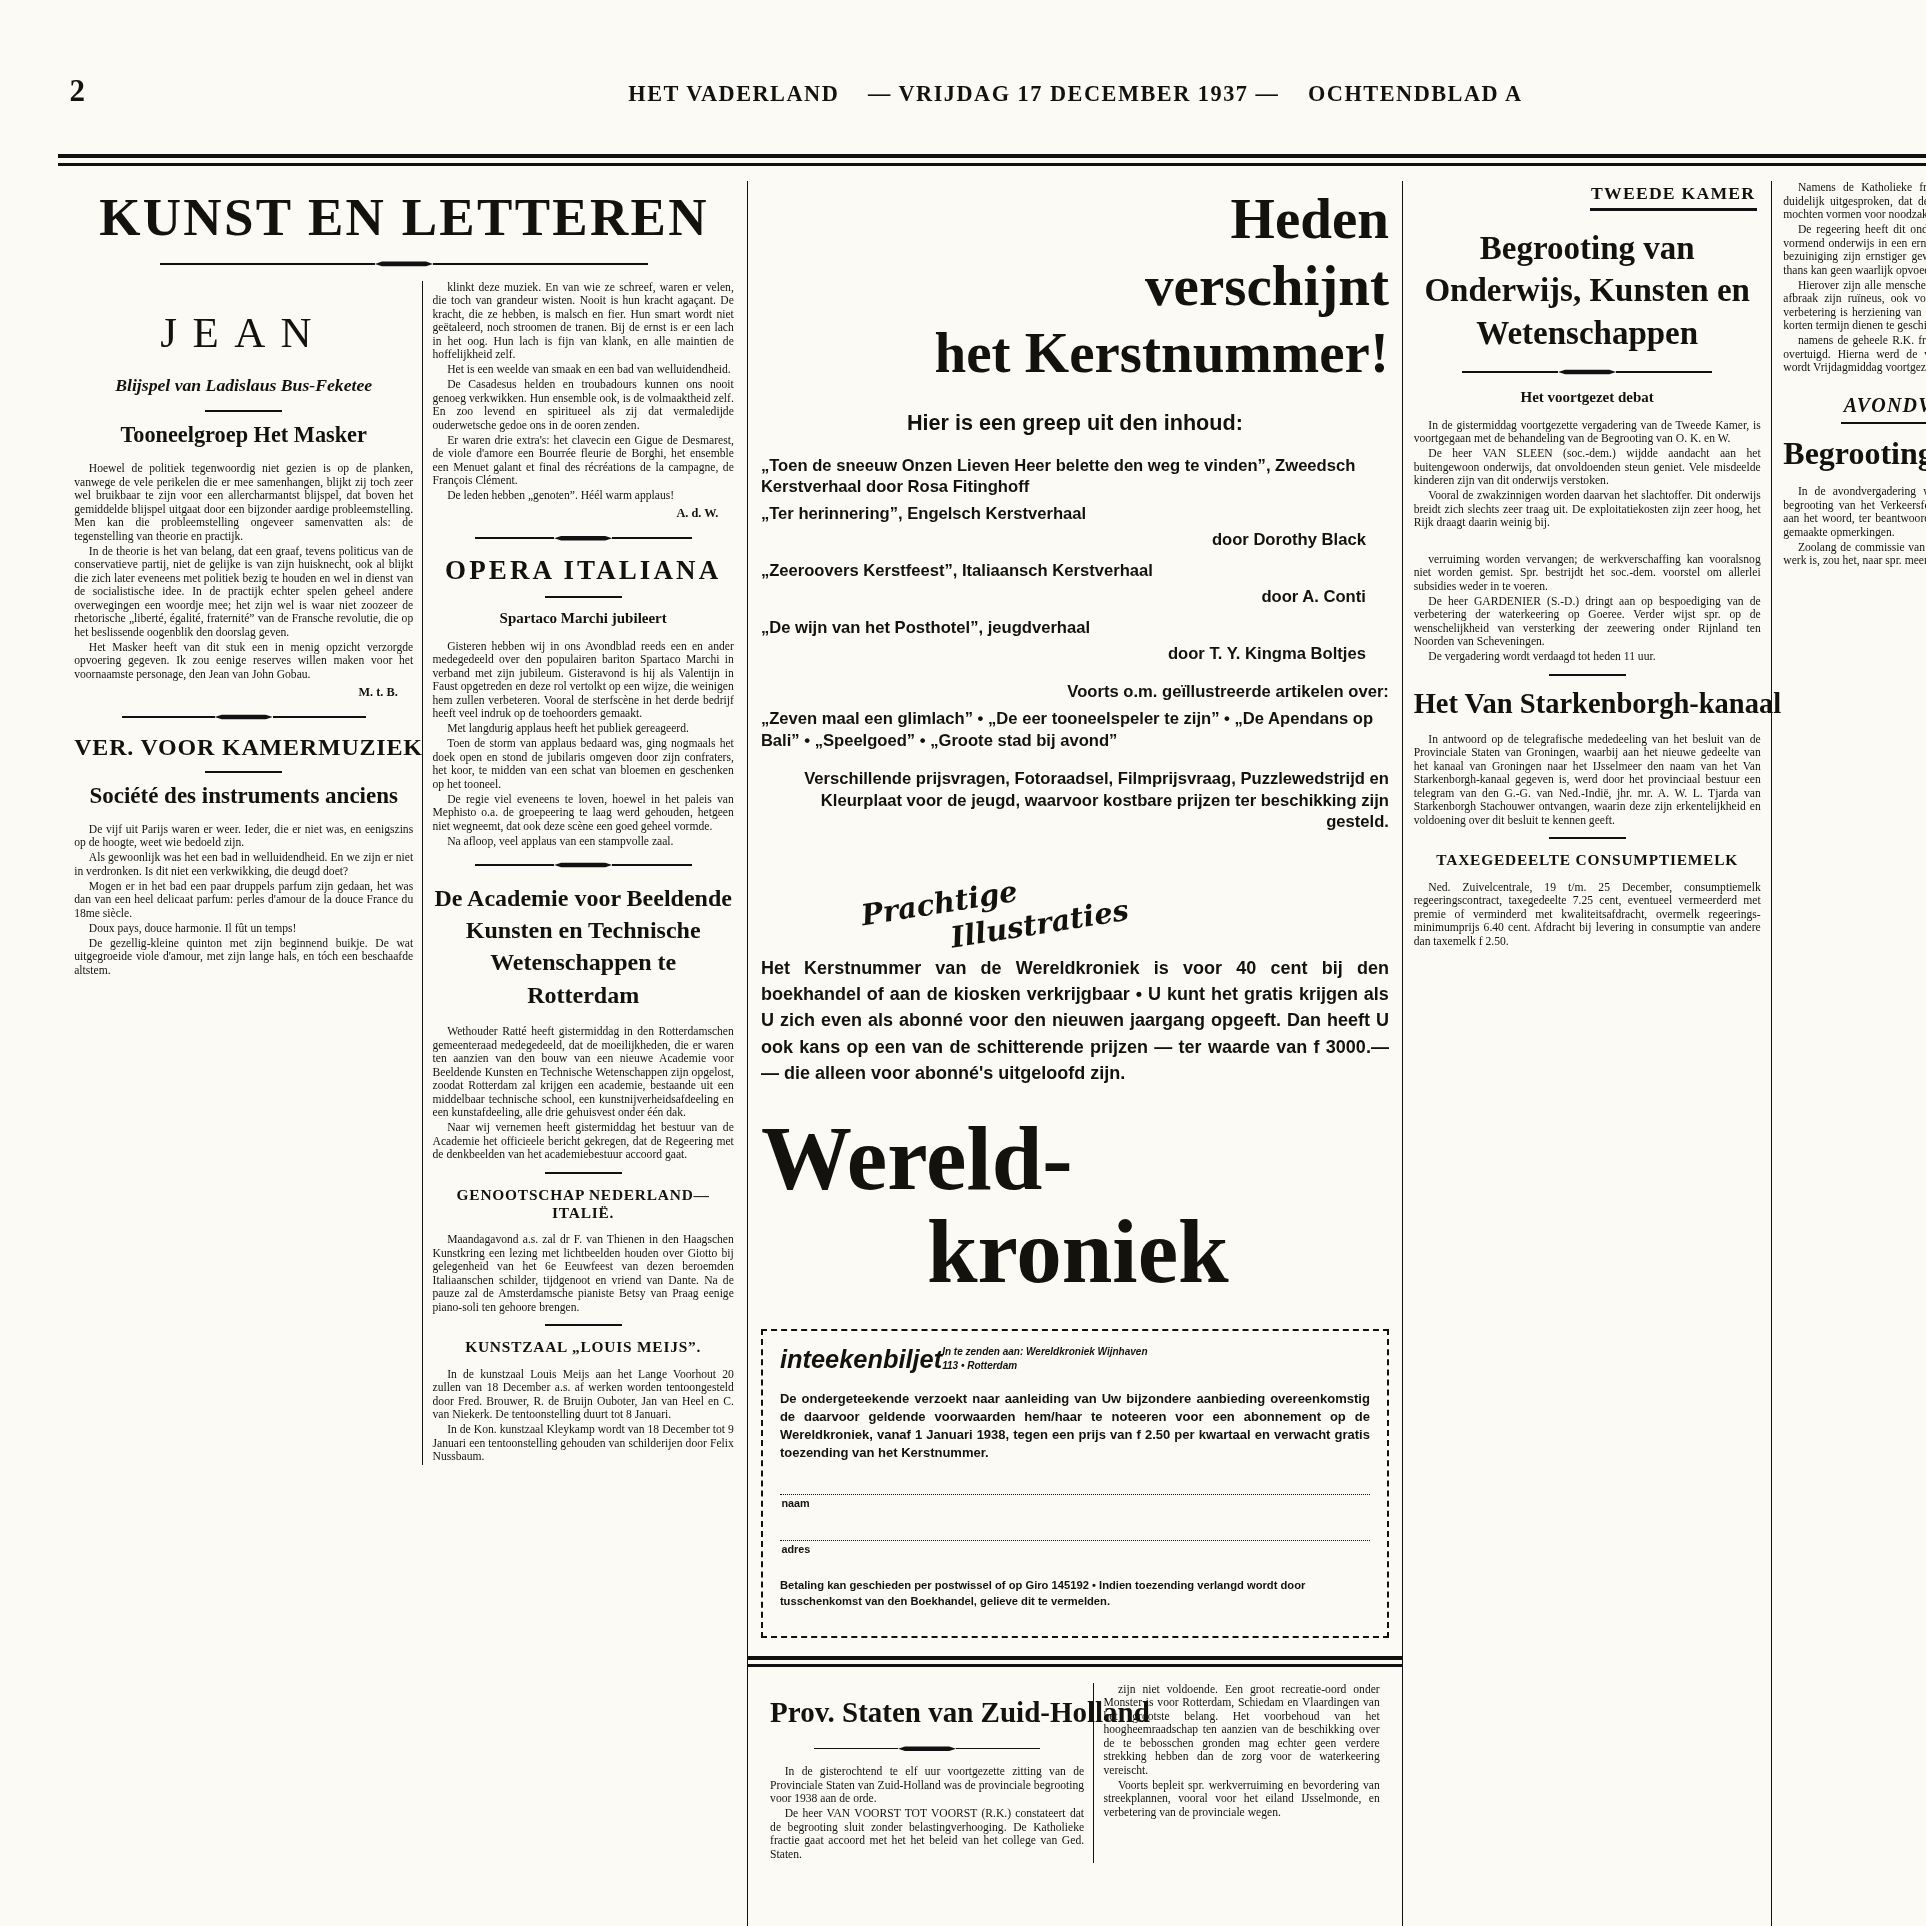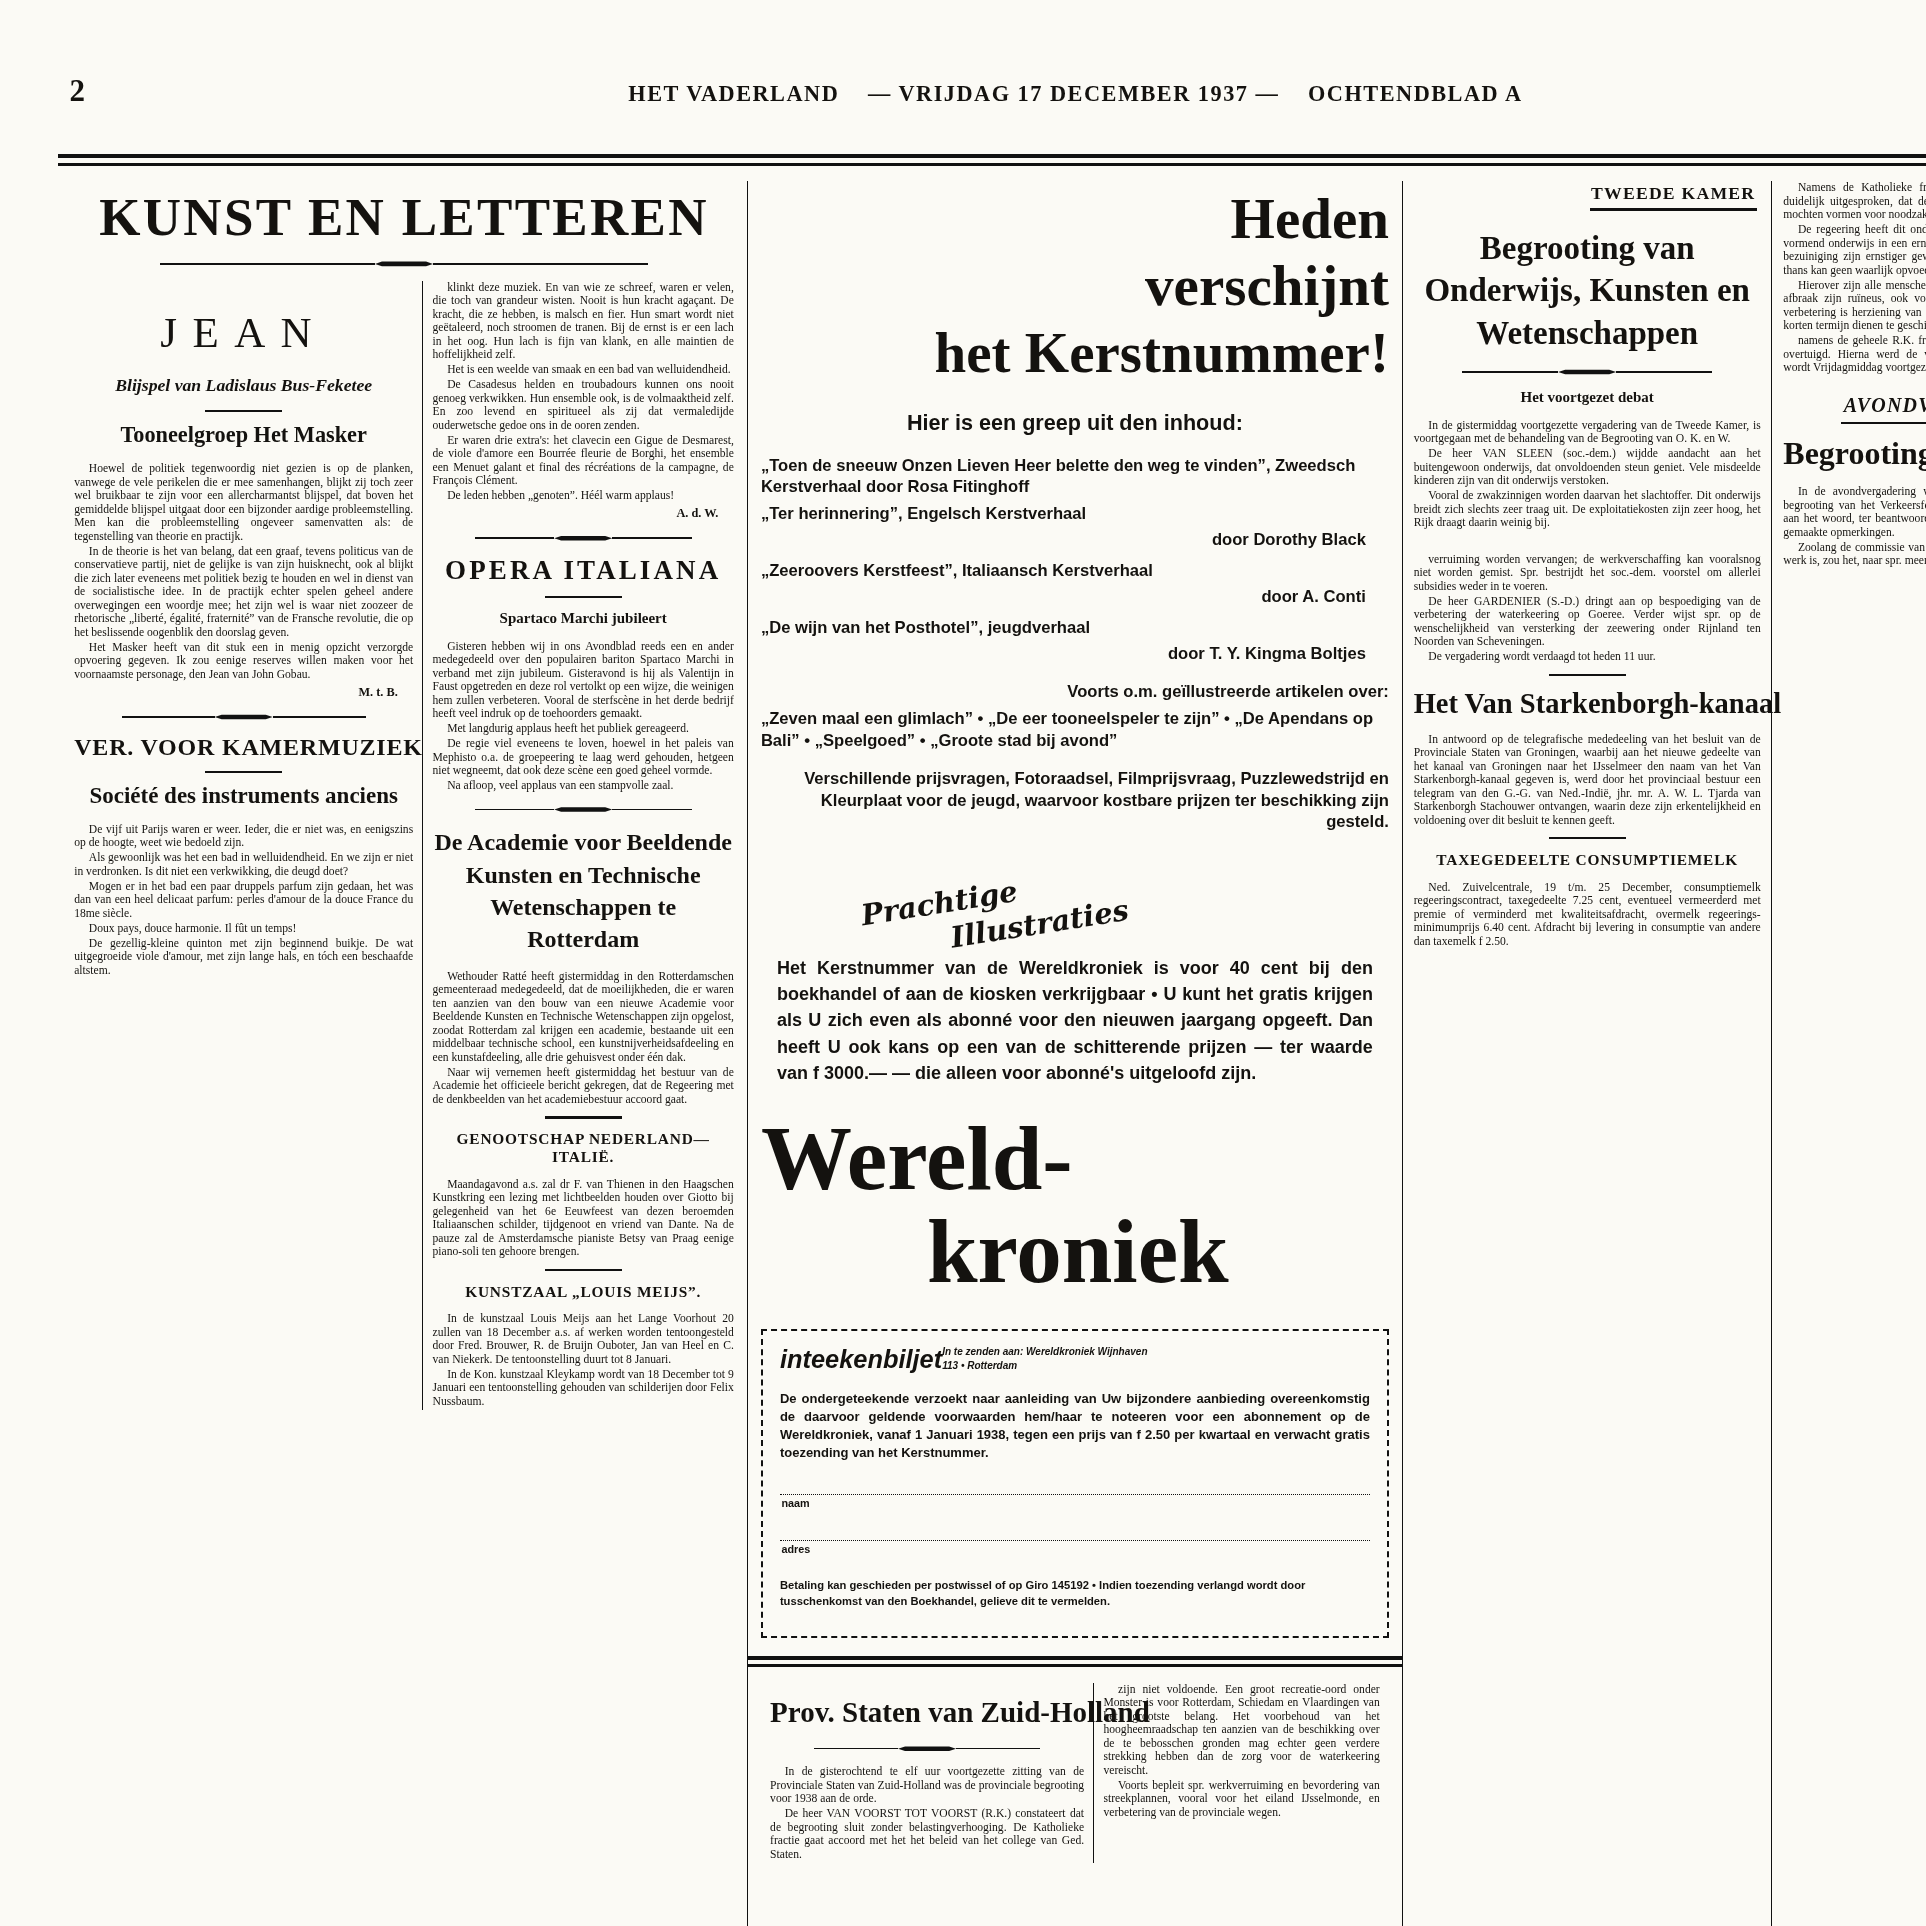--- a/index.html
+++ b/index.html
@@ -57,21 +57,21 @@
   .mid-rule{height:4.6px;border-top:4.2px solid #111;border-bottom:3.5px solid #111;margin:17.7px -13px 15.4px;}
   
   .ad{font-family:"Liberation Sans","DejaVu Sans",sans-serif;}
   .ad-headline{font-family:"Liberation Serif","DejaVu Serif",serif;font-weight:bold;font-size:57px;line-height:1.18;margin:3.9px 0 23px;text-align:right;}
   .ad-intro{font-size:21.6px;font-weight:bold;text-align:center;margin:0 0 19px;}
   .ad-line{font-size:16.6px;font-weight:bold;line-height:1.3;margin:0 0 5.4px;}
   .ad-author{font-size:16.6px;font-weight:bold;text-align:right;margin:0 23px 10px 0;}
   .ad-gap{margin-top:17px;text-align:right;}
   .ad-script{font-family:"DejaVu Serif",serif;font-weight:bold;font-style:italic;font-size:29px;transform:rotate(-9deg);margin:23px 0 27px 100px;line-height:1.25;}
   .ad-script .l2{margin-left:85px;display:block;}
-  .ad-offer{font-size:18px;font-weight:bold;line-height:1.45;margin:0 16px 27px;text-align:justify;}
+  .ad-offer{font-size:18px;font-weight:bold;line-height:1.45;margin:0 0 27px;text-align:justify;}
   .brand{font-family:"Liberation Serif","DejaVu Serif",serif;font-weight:bold;font-size:91px;line-height:1.02;margin-bottom:31px;}
   .brand .b2{margin-left:166px;}
   .coupon{border:2.7px dashed #111;padding:14px 17px 15.4px;}
   .coupon-top{display:flex;justify-content:flex-start;align-items:flex-start;font-style:italic;}
   .coupon-title{font-size:25.4px;font-weight:bold;}
   .coupon-sendto{font-size:10px;font-weight:bold;text-align:left;width:216px;line-height:1.4;}
   .coupon-body{font-size:13px;font-weight:bold;line-height:1.4;text-align:justify;margin:15.4px 0 0;}
   .field-line{border-bottom:1.9px dotted #111;height:31px;}
   .field-label{font-size:10.8px;font-weight:bold;margin:2.3px 0 0 1.5px;}
   .coupon-foot{font-size:11.2px;font-weight:bold;line-height:1.4;margin-top:23px;}
@@ -157,20 +157,21 @@
               <span class="ln"></span>
             </div>
 
           <article>
             <h2 class="h-opera">OPERA ITALIANA</h2>
             <div class="rule-sm"></div>
             <h3 class="h-sub">Spartaco Marchi jubileert</h3>
             <div>
                 <p class="para">Gisteren hebben wij in ons Avondblad reeds een en ander medegedeeld over den populairen bariton Spartaco Marchi in verband met zijn jubileum. Gisteravond is hij als Valentijn in Faust opgetreden en deze rol vertolkt op een wijze, die weinigen hem zullen verbeteren. Vooral de sterfscène in het derde bedrijf heeft veel indruk op de toehoorders gemaakt.</p>
                 <p class="para">Met langdurig applaus heeft het publiek gereageerd.</p>
+                <p class="para">Toen de storm van applaus bedaard was, ging nogmaals het doek open en stond de jubilaris omgeven door zijn confraters, het koor, te midden van een schat van bloemen en geschenken op het tooneel.</p>
                 <p class="para">De regie viel eveneens te loven, hoewel in het paleis van Mephisto o.a. de groepeering te laag werd gehouden, hetgeen niet wegneemt, dat ook deze scène een goed geheel vormde.</p>
                 <p class="para">Na afloop, veel applaus van een stampvolle zaal.</p>
               </div>
           </article>
 
           <div class="fancy">
               <span class="ln"></span>
               <span class="dm"></span>
               <span class="ln"></span>
             </div>

